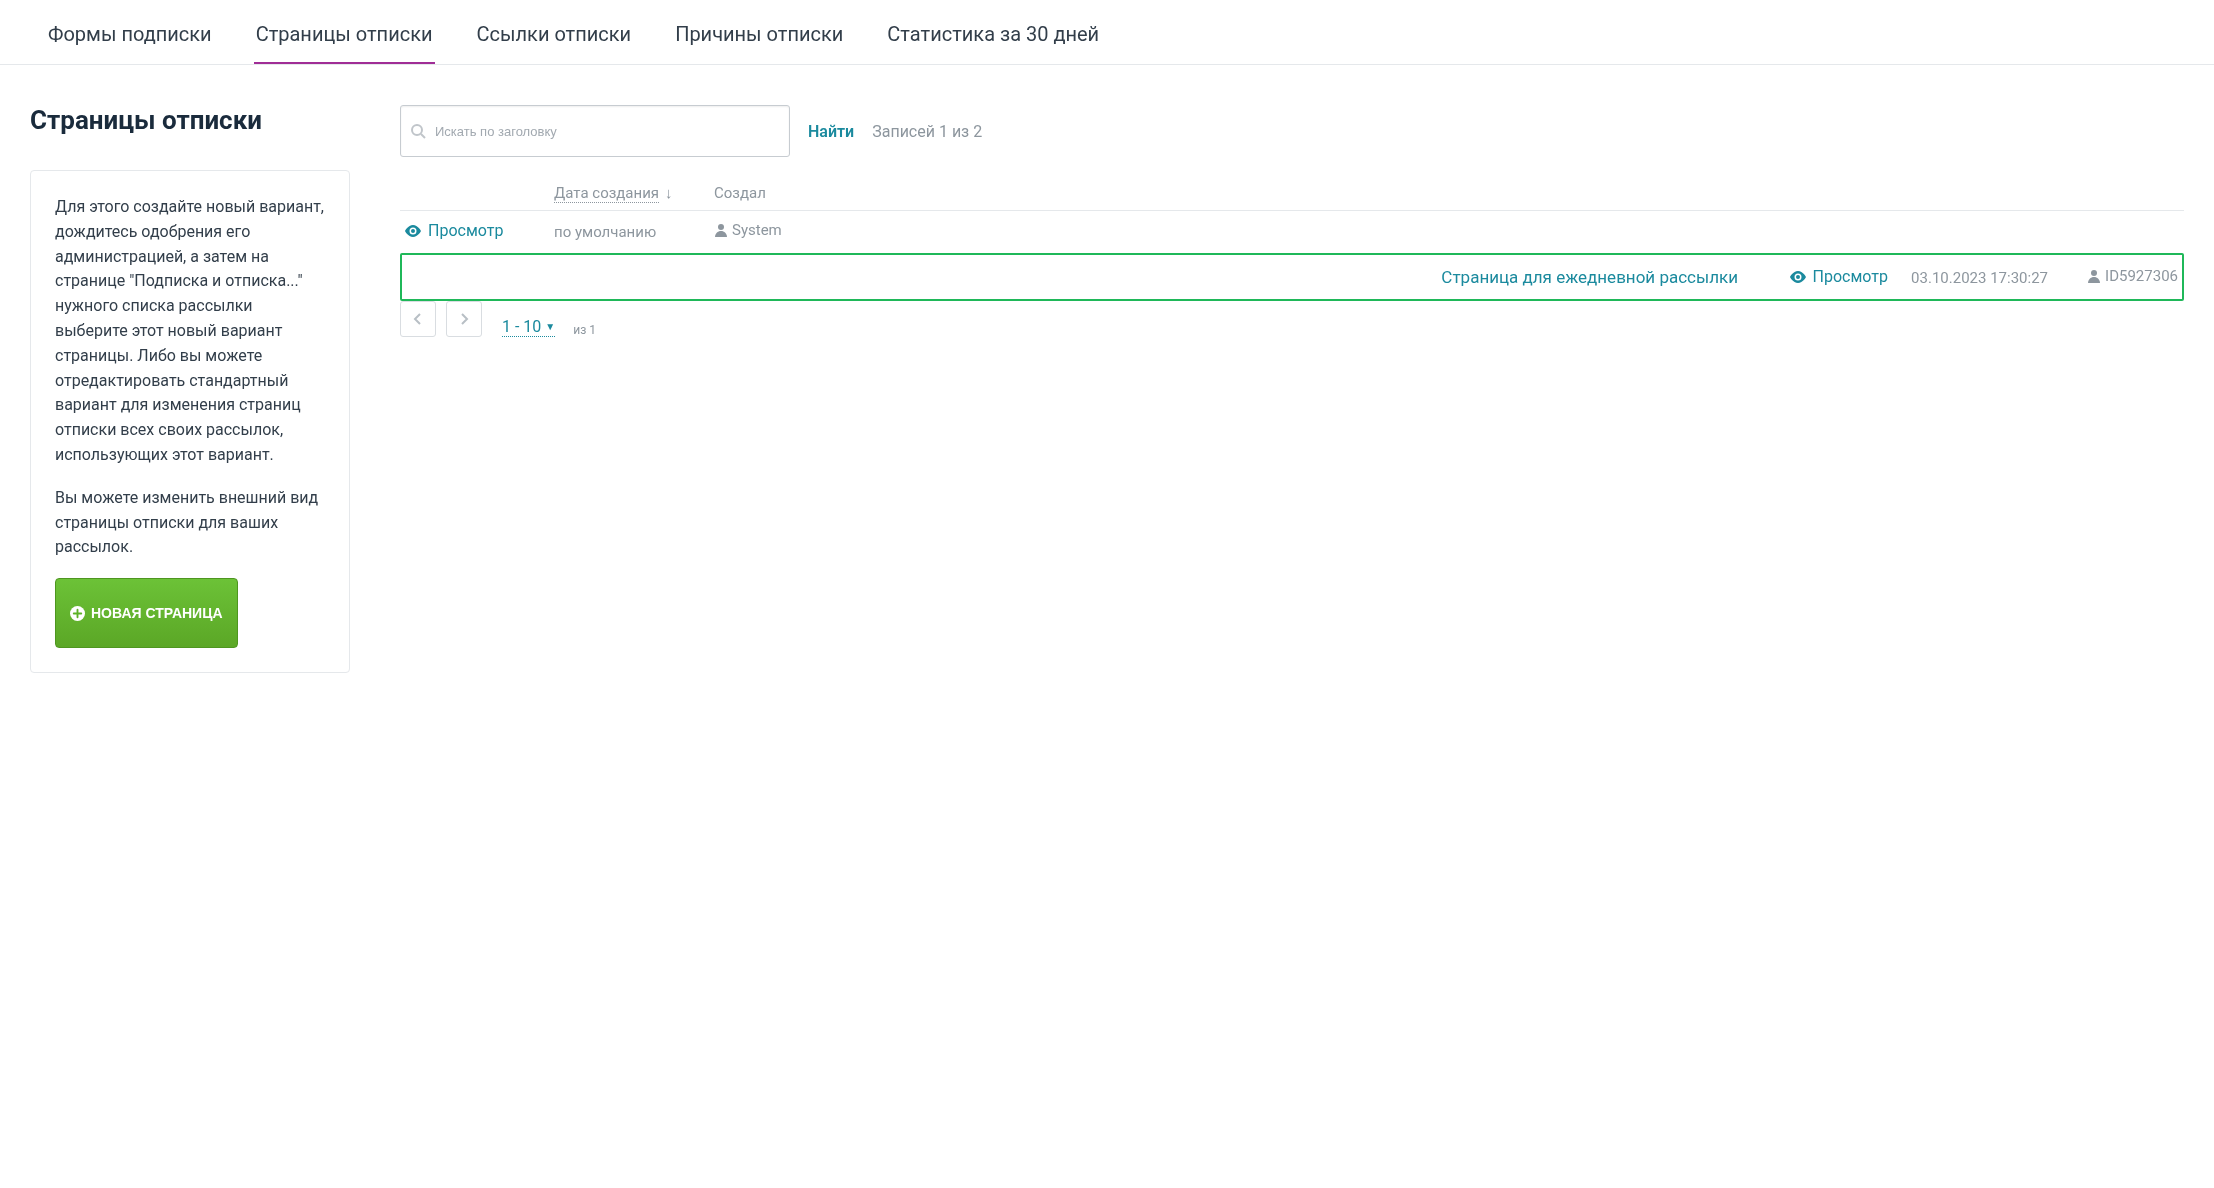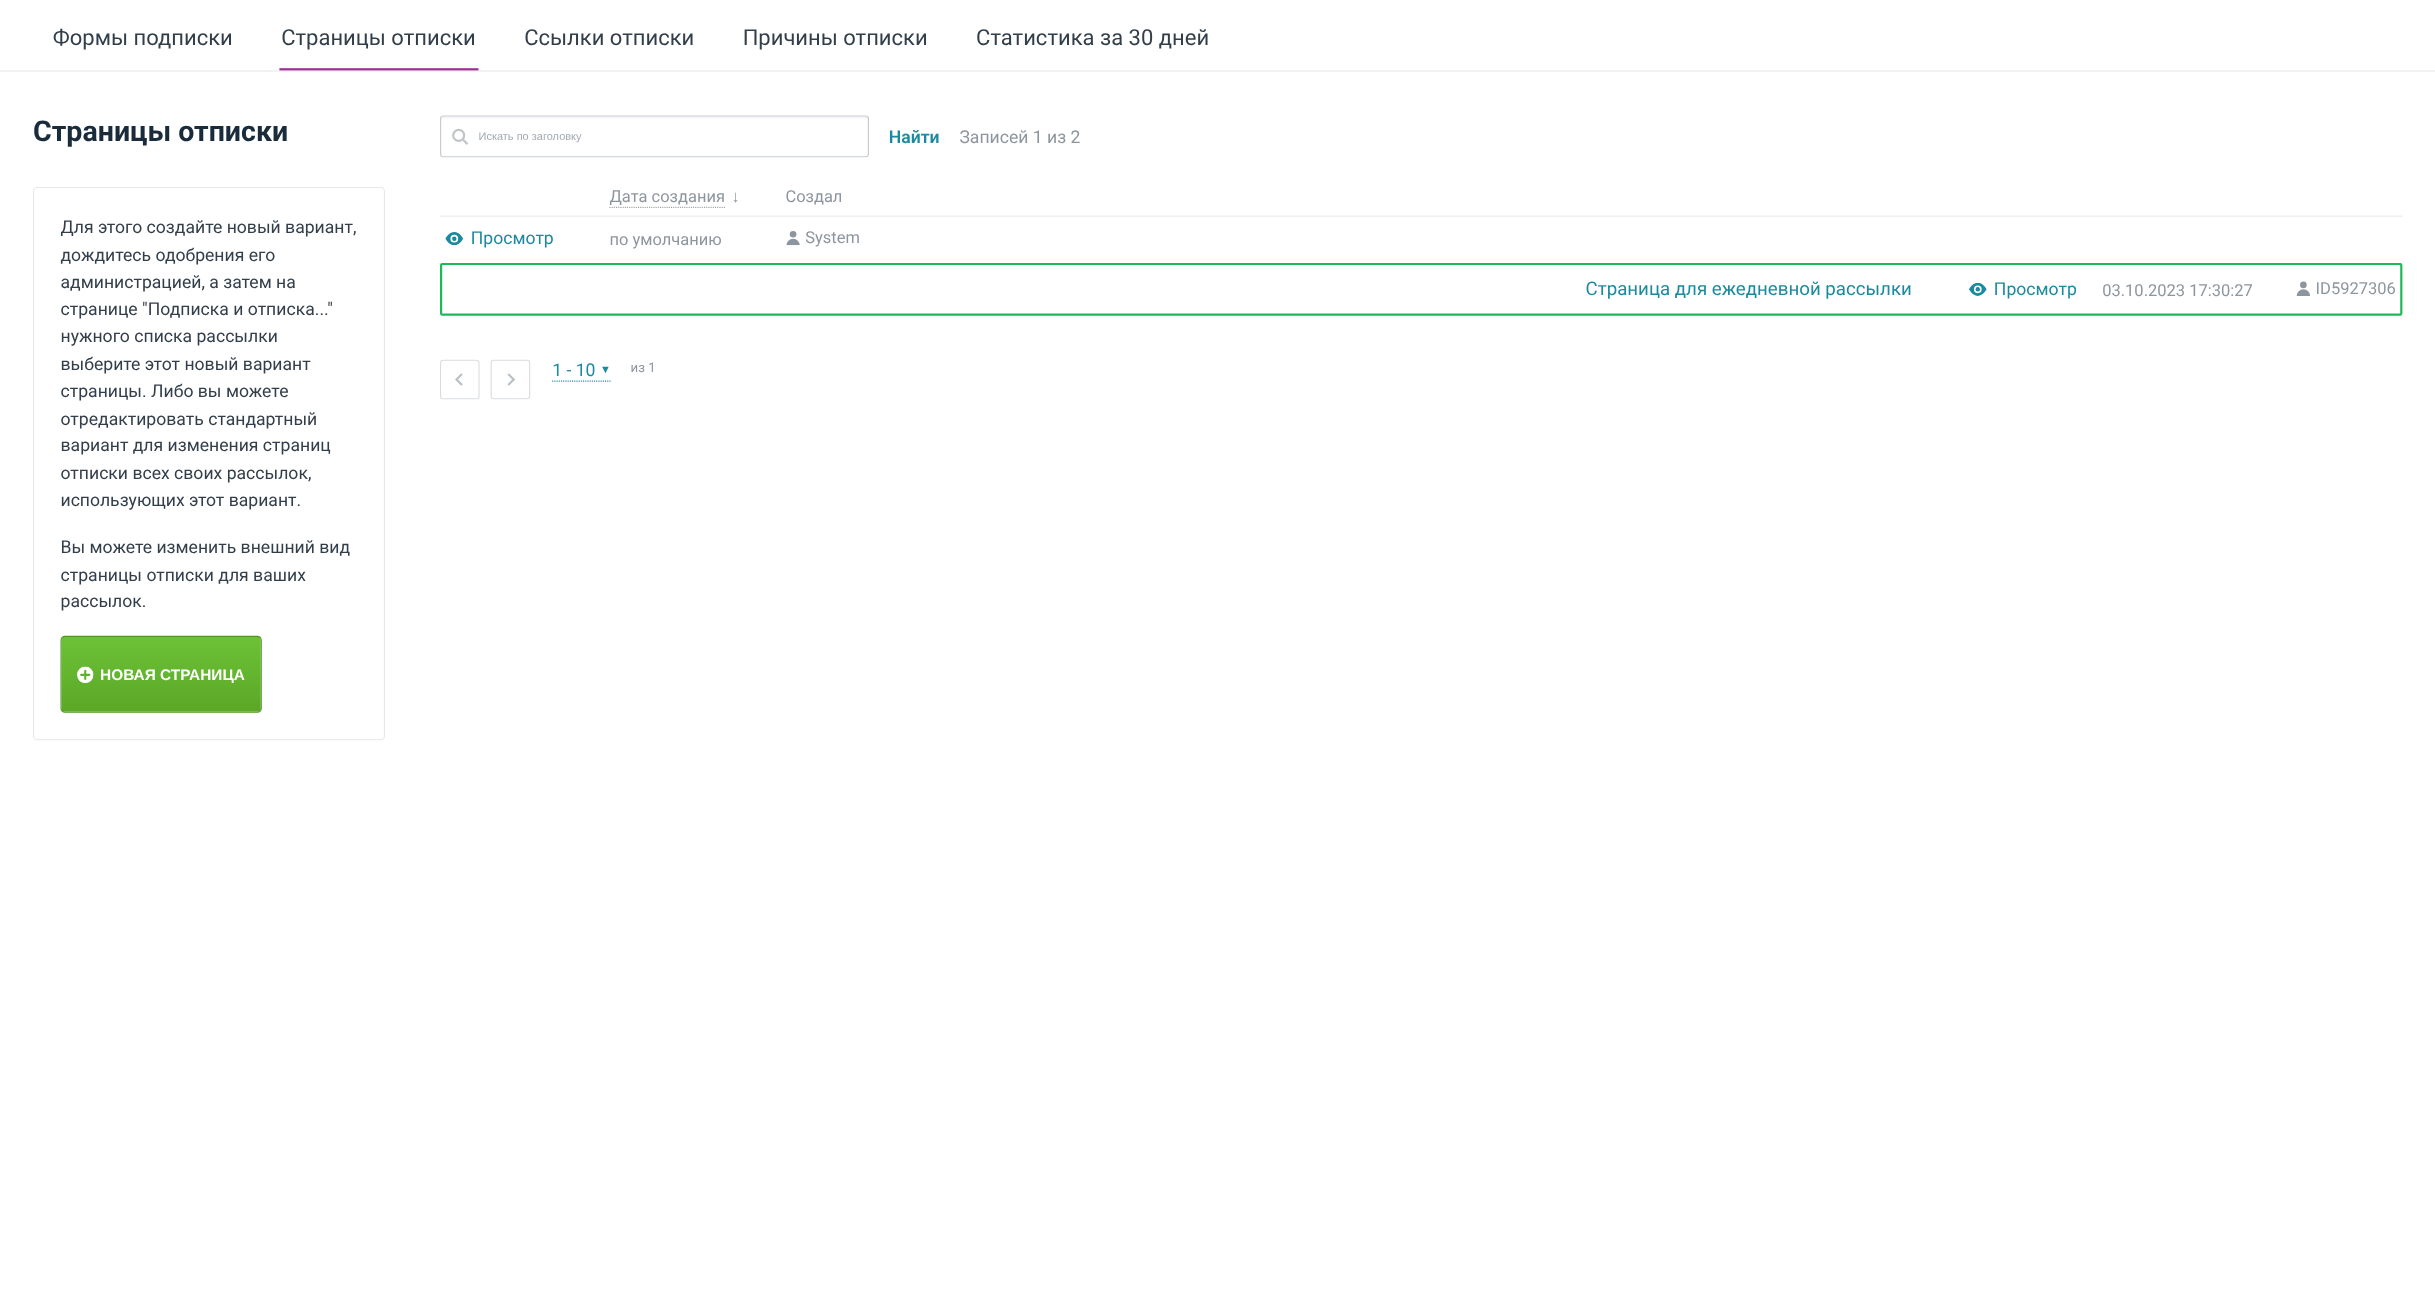--- a/index.html
+++ b/index.html
@@ -78,25 +78,25 @@
       align-items: center;
       gap: 18px;
       margin-bottom: 18px;
     }
     .search-box {
       position: relative;
       width: 390px;
     }
     .search-input {
       width: 100%;
-      height: 38px;
+      height: 52px;
       border: 1px solid #c7ccd1;
       border-radius: 3px;
       padding: 0 12px 0 34px;
-      font-size: 10px;
+      font-size: 13px;
       color: #323e4a;
       box-shadow: inset 0 1px 2px rgba(0,0,0,0.07);
     }
     .search-input::placeholder {
       color: #a2a9b0;
     }
     .search-icon {
       position: absolute;
       left: 10px;
       top: 50%;
@@ -180,23 +180,22 @@
     }
     .creator-cell {
       display: inline-flex;
       align-items: center;
       gap: 4px;
       color: #8d969e;
       font-size: 15px;
     }
     .pagination {
       display: flex;
-      align-items: flex-start;
+      align-items: flex-end;
       gap: 10px;
-      margin-top: 40px;
     }
     .pagi-btn {
       width: 36px;
       height: 36px;
       border: 1px solid #d9dde1;
       border-radius: 3px;
       background: #fff;
       display: flex;
       align-items: center;
       justify-content: center;

